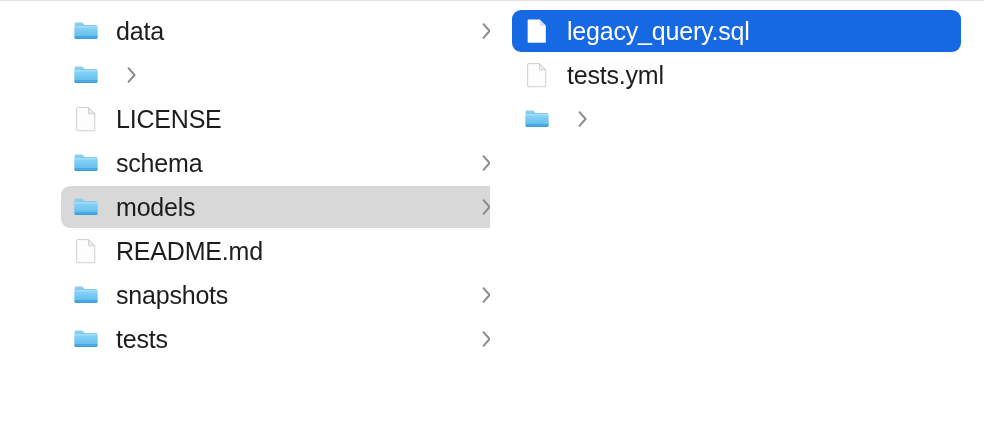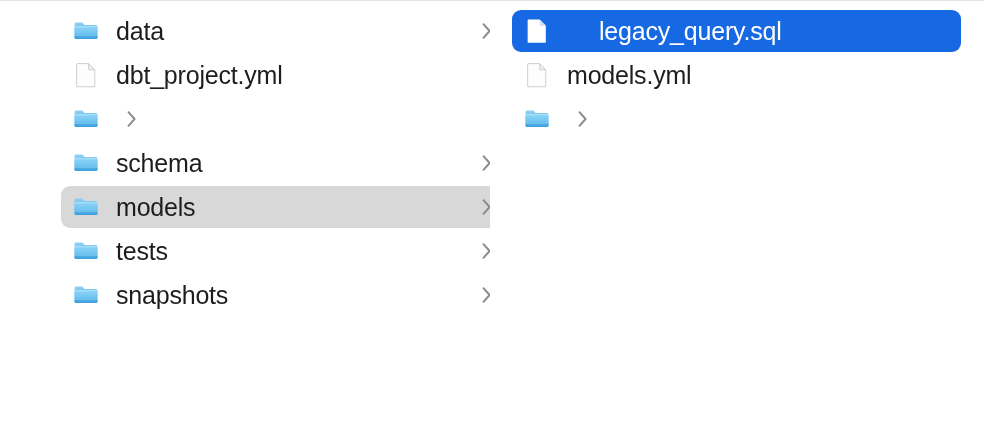--- a/index.html
+++ b/index.html
@@ -63,21 +63,20 @@
   #column-2 .row {
     margin-left: 22px;
     margin-right: 23px;
   }
 
   .row.selected-gray {
     background: #d8d8d8;
   }
   .row.selected-blue {
     background: #1668e3;
-    gap: 32px;
   }
 
   .icon-wrap {
     flex: 0 0 auto;
     width: 26px;
     height: 26px;
     position: relative;
     margin-right: 17px;
     display: block;
   }
@@ -138,26 +137,52 @@
   </span>
 <span class="label">data</span>
   <span class="chevron">
     <svg viewBox="0 0 12 20" xmlns="http://www.w3.org/2000/svg">
       <path d="M2.5 3.2L8.6 10l-6.1 6.8" fill="none" stroke="#8a8a8e" stroke-width="1.9" stroke-linecap="round" stroke-linejoin="round"></path>
     </svg>
   </span>
 </div>
         <div class="row">
   <span class="icon-wrap">
+    <svg class="folder-svg" viewBox="0 0 26 26" xmlns="http://www.w3.org/2000/svg">
+      <defs>
+        <linearGradient id="fgBack" x1="0" y1="0" x2="0" y2="1">
+          <stop offset="0" stop-color="#8ed0f2"></stop>
+          <stop offset="1" stop-color="#4aa9e4"></stop>
+        </linearGradient>
+        <linearGradient id="fgFront" x1="0" y1="0" x2="0" y2="1">
+          <stop offset="0" stop-color="#8ed6f6"></stop>
+          <stop offset="0.82" stop-color="#63bdee"></stop>
+          <stop offset="1" stop-color="#3f9fdc"></stop>
+        </linearGradient>
+      </defs>
+      <path d="M1.6 6.2c0-0.9 0.7-1.6 1.6-1.6h6.2l2.2 2.3h11.2c0.9 0 1.6 0.7 1.6 1.6v10.9c0 0.9-0.7 1.6-1.6 1.6H3.2c-0.9 0-1.6-0.7-1.6-1.6z" fill="url(#fgBack)"></path>
+      <path d="M1.6 9.4c0-0.85 0.7-1.5 1.6-1.5h19.6c0.9 0 1.6 0.65 1.6 1.5v10.1c0 0.9-0.7 1.55-1.6 1.55H3.2c-0.9 0-1.6-0.65-1.6-1.55z" fill="url(#fgFront)"></path>
+      <path d="M1.6 18.1h22.8v1.4c0 0.9-0.7 1.55-1.6 1.55H3.2c-0.9 0-1.6-0.65-1.6-1.55z" fill="#3a9ad9" opacity="0.55"></path>
+      <rect x="1.6" y="8.4" width="22.8" height="0.9" fill="#ffffff" opacity="0.35"></rect>
+    </svg>
+  </span>
+  <span class="chevron">
+    <svg viewBox="0 0 12 20" xmlns="http://www.w3.org/2000/svg">
+      <path d="M2.5 3.2L8.6 10l-6.1 6.8" fill="none" stroke="#8a8a8e" stroke-width="1.9" stroke-linecap="round" stroke-linejoin="round"></path>
+    </svg>
+  </span>
+</div>
+        <div class="row">
+  <span class="icon-wrap">
     <svg class="doc-svg" viewBox="0 0 26 26" xmlns="http://www.w3.org/2000/svg">
       <path d="M4.2 1.6h11.4l6.2 6.2v16.4c0 0.3-0.25 0.55-0.55 0.55H4.2c-0.3 0-0.55-0.25-0.55-0.55V2.15c0-0.3 0.25-0.55 0.55-0.55z" fill="#fdfdfd" stroke="#c9c9c9" stroke-width="0.9" stroke-linejoin="round"></path>
       <path d="M15.6 1.6l6.2 6.2h-5.65c-0.3 0-0.55-0.25-0.55-0.55z" fill="#ededed" stroke="#c9c9c9" stroke-width="0.9" stroke-linejoin="round"></path>
     </svg>
   </span>
-<span class="label">dbt_project.yml</span>
+<span class="label">LICENSE</span>
   <span class="chevron hidden">
     <svg viewBox="0 0 12 20" xmlns="http://www.w3.org/2000/svg">
       <path d="M2.5 3.2L8.6 10l-6.1 6.8" fill="none" stroke="#8a8a8e" stroke-width="1.9" stroke-linecap="round" stroke-linejoin="round"></path>
     </svg>
   </span>
 </div>
         <div class="row">
   <span class="icon-wrap">
     <svg class="folder-svg" viewBox="0 0 26 26" xmlns="http://www.w3.org/2000/svg">
       <defs>
@@ -170,46 +195,20 @@
           <stop offset="0.82" stop-color="#63bdee"></stop>
           <stop offset="1" stop-color="#3f9fdc"></stop>
         </linearGradient>
       </defs>
       <path d="M1.6 6.2c0-0.9 0.7-1.6 1.6-1.6h6.2l2.2 2.3h11.2c0.9 0 1.6 0.7 1.6 1.6v10.9c0 0.9-0.7 1.6-1.6 1.6H3.2c-0.9 0-1.6-0.7-1.6-1.6z" fill="url(#fgBack)"></path>
       <path d="M1.6 9.4c0-0.85 0.7-1.5 1.6-1.5h19.6c0.9 0 1.6 0.65 1.6 1.5v10.1c0 0.9-0.7 1.55-1.6 1.55H3.2c-0.9 0-1.6-0.65-1.6-1.55z" fill="url(#fgFront)"></path>
       <path d="M1.6 18.1h22.8v1.4c0 0.9-0.7 1.55-1.6 1.55H3.2c-0.9 0-1.6-0.65-1.6-1.55z" fill="#3a9ad9" opacity="0.55"></path>
       <rect x="1.6" y="8.4" width="22.8" height="0.9" fill="#ffffff" opacity="0.35"></rect>
     </svg>
   </span>
-  <span class="chevron">
-    <svg viewBox="0 0 12 20" xmlns="http://www.w3.org/2000/svg">
-      <path d="M2.5 3.2L8.6 10l-6.1 6.8" fill="none" stroke="#8a8a8e" stroke-width="1.9" stroke-linecap="round" stroke-linejoin="round"></path>
-    </svg>
-  </span>
-</div>
-        <div class="row">
-  <span class="icon-wrap">
-    <svg class="folder-svg" viewBox="0 0 26 26" xmlns="http://www.w3.org/2000/svg">
-      <defs>
-        <linearGradient id="fgBack" x1="0" y1="0" x2="0" y2="1">
-          <stop offset="0" stop-color="#8ed0f2"></stop>
-          <stop offset="1" stop-color="#4aa9e4"></stop>
-        </linearGradient>
-        <linearGradient id="fgFront" x1="0" y1="0" x2="0" y2="1">
-          <stop offset="0" stop-color="#8ed6f6"></stop>
-          <stop offset="0.82" stop-color="#63bdee"></stop>
-          <stop offset="1" stop-color="#3f9fdc"></stop>
-        </linearGradient>
-      </defs>
-      <path d="M1.6 6.2c0-0.9 0.7-1.6 1.6-1.6h6.2l2.2 2.3h11.2c0.9 0 1.6 0.7 1.6 1.6v10.9c0 0.9-0.7 1.6-1.6 1.6H3.2c-0.9 0-1.6-0.7-1.6-1.6z" fill="url(#fgBack)"></path>
-      <path d="M1.6 9.4c0-0.85 0.7-1.5 1.6-1.5h19.6c0.9 0 1.6 0.65 1.6 1.5v10.1c0 0.9-0.7 1.55-1.6 1.55H3.2c-0.9 0-1.6-0.65-1.6-1.55z" fill="url(#fgFront)"></path>
-      <path d="M1.6 18.1h22.8v1.4c0 0.9-0.7 1.55-1.6 1.55H3.2c-0.9 0-1.6-0.65-1.6-1.55z" fill="#3a9ad9" opacity="0.55"></path>
-      <rect x="1.6" y="8.4" width="22.8" height="0.9" fill="#ffffff" opacity="0.35"></rect>
-    </svg>
-  </span>
 <span class="label">schema</span>
   <span class="chevron">
     <svg viewBox="0 0 12 20" xmlns="http://www.w3.org/2000/svg">
       <path d="M2.5 3.2L8.6 10l-6.1 6.8" fill="none" stroke="#8a8a8e" stroke-width="1.9" stroke-linecap="round" stroke-linejoin="round"></path>
     </svg>
   </span>
 </div>
         <div class="row selected-gray" aria-selected="true">
   <span class="icon-wrap">
     <svg class="folder-svg" viewBox="0 0 26 26" xmlns="http://www.w3.org/2000/svg">
@@ -232,66 +231,80 @@
   </span>
 <span class="label">models</span>
   <span class="chevron">
     <svg viewBox="0 0 12 20" xmlns="http://www.w3.org/2000/svg">
       <path d="M2.5 3.2L8.6 10l-6.1 6.8" fill="none" stroke="#8a8a8e" stroke-width="1.9" stroke-linecap="round" stroke-linejoin="round"></path>
     </svg>
   </span>
 </div>
         <div class="row">
   <span class="icon-wrap">
+    <svg class="doc-svg" viewBox="0 0 26 26" xmlns="http://www.w3.org/2000/svg">
+      <path d="M4.2 1.6h11.4l6.2 6.2v16.4c0 0.3-0.25 0.55-0.55 0.55H4.2c-0.3 0-0.55-0.25-0.55-0.55V2.15c0-0.3 0.25-0.55 0.55-0.55z" fill="#fdfdfd" stroke="#c9c9c9" stroke-width="0.9" stroke-linejoin="round"></path>
+      <path d="M15.6 1.6l6.2 6.2h-5.65c-0.3 0-0.55-0.25-0.55-0.55z" fill="#ededed" stroke="#c9c9c9" stroke-width="0.9" stroke-linejoin="round"></path>
+    </svg>
+  </span>
+<span class="label">README.md</span>
+  <span class="chevron hidden">
+    <svg viewBox="0 0 12 20" xmlns="http://www.w3.org/2000/svg">
+      <path d="M2.5 3.2L8.6 10l-6.1 6.8" fill="none" stroke="#8a8a8e" stroke-width="1.9" stroke-linecap="round" stroke-linejoin="round"></path>
+    </svg>
+  </span>
+</div>
+        <div class="row">
+  <span class="icon-wrap">
+    <svg class="folder-svg" viewBox="0 0 26 26" xmlns="http://www.w3.org/2000/svg">
+      <defs>
+        <linearGradient id="fgBack" x1="0" y1="0" x2="0" y2="1">
+          <stop offset="0" stop-color="#8ed0f2"></stop>
+          <stop offset="1" stop-color="#4aa9e4"></stop>
+        </linearGradient>
+        <linearGradient id="fgFront" x1="0" y1="0" x2="0" y2="1">
+          <stop offset="0" stop-color="#8ed6f6"></stop>
+          <stop offset="0.82" stop-color="#63bdee"></stop>
+          <stop offset="1" stop-color="#3f9fdc"></stop>
+        </linearGradient>
+      </defs>
+      <path d="M1.6 6.2c0-0.9 0.7-1.6 1.6-1.6h6.2l2.2 2.3h11.2c0.9 0 1.6 0.7 1.6 1.6v10.9c0 0.9-0.7 1.6-1.6 1.6H3.2c-0.9 0-1.6-0.7-1.6-1.6z" fill="url(#fgBack)"></path>
+      <path d="M1.6 9.4c0-0.85 0.7-1.5 1.6-1.5h19.6c0.9 0 1.6 0.65 1.6 1.5v10.1c0 0.9-0.7 1.55-1.6 1.55H3.2c-0.9 0-1.6-0.65-1.6-1.55z" fill="url(#fgFront)"></path>
+      <path d="M1.6 18.1h22.8v1.4c0 0.9-0.7 1.55-1.6 1.55H3.2c-0.9 0-1.6-0.65-1.6-1.55z" fill="#3a9ad9" opacity="0.55"></path>
+      <rect x="1.6" y="8.4" width="22.8" height="0.9" fill="#ffffff" opacity="0.35"></rect>
+    </svg>
+  </span>
+<span class="label">snapshots</span>
+  <span class="chevron">
+    <svg viewBox="0 0 12 20" xmlns="http://www.w3.org/2000/svg">
+      <path d="M2.5 3.2L8.6 10l-6.1 6.8" fill="none" stroke="#8a8a8e" stroke-width="1.9" stroke-linecap="round" stroke-linejoin="round"></path>
+    </svg>
+  </span>
+</div>
+        <div class="row">
+  <span class="icon-wrap">
     <svg class="folder-svg" viewBox="0 0 26 26" xmlns="http://www.w3.org/2000/svg">
       <defs>
         <linearGradient id="fgBack" x1="0" y1="0" x2="0" y2="1">
           <stop offset="0" stop-color="#8ed0f2"></stop>
           <stop offset="1" stop-color="#4aa9e4"></stop>
         </linearGradient>
         <linearGradient id="fgFront" x1="0" y1="0" x2="0" y2="1">
           <stop offset="0" stop-color="#8ed6f6"></stop>
           <stop offset="0.82" stop-color="#63bdee"></stop>
           <stop offset="1" stop-color="#3f9fdc"></stop>
         </linearGradient>
       </defs>
       <path d="M1.6 6.2c0-0.9 0.7-1.6 1.6-1.6h6.2l2.2 2.3h11.2c0.9 0 1.6 0.7 1.6 1.6v10.9c0 0.9-0.7 1.6-1.6 1.6H3.2c-0.9 0-1.6-0.7-1.6-1.6z" fill="url(#fgBack)"></path>
       <path d="M1.6 9.4c0-0.85 0.7-1.5 1.6-1.5h19.6c0.9 0 1.6 0.65 1.6 1.5v10.1c0 0.9-0.7 1.55-1.6 1.55H3.2c-0.9 0-1.6-0.65-1.6-1.55z" fill="url(#fgFront)"></path>
       <path d="M1.6 18.1h22.8v1.4c0 0.9-0.7 1.55-1.6 1.55H3.2c-0.9 0-1.6-0.65-1.6-1.55z" fill="#3a9ad9" opacity="0.55"></path>
       <rect x="1.6" y="8.4" width="22.8" height="0.9" fill="#ffffff" opacity="0.35"></rect>
     </svg>
   </span>
 <span class="label">tests</span>
-  <span class="chevron">
-    <svg viewBox="0 0 12 20" xmlns="http://www.w3.org/2000/svg">
-      <path d="M2.5 3.2L8.6 10l-6.1 6.8" fill="none" stroke="#8a8a8e" stroke-width="1.9" stroke-linecap="round" stroke-linejoin="round"></path>
-    </svg>
-  </span>
-</div>
-        <div class="row">
-  <span class="icon-wrap">
-    <svg class="folder-svg" viewBox="0 0 26 26" xmlns="http://www.w3.org/2000/svg">
-      <defs>
-        <linearGradient id="fgBack" x1="0" y1="0" x2="0" y2="1">
-          <stop offset="0" stop-color="#8ed0f2"></stop>
-          <stop offset="1" stop-color="#4aa9e4"></stop>
-        </linearGradient>
-        <linearGradient id="fgFront" x1="0" y1="0" x2="0" y2="1">
-          <stop offset="0" stop-color="#8ed6f6"></stop>
-          <stop offset="0.82" stop-color="#63bdee"></stop>
-          <stop offset="1" stop-color="#3f9fdc"></stop>
-        </linearGradient>
-      </defs>
-      <path d="M1.6 6.2c0-0.9 0.7-1.6 1.6-1.6h6.2l2.2 2.3h11.2c0.9 0 1.6 0.7 1.6 1.6v10.9c0 0.9-0.7 1.6-1.6 1.6H3.2c-0.9 0-1.6-0.7-1.6-1.6z" fill="url(#fgBack)"></path>
-      <path d="M1.6 9.4c0-0.85 0.7-1.5 1.6-1.5h19.6c0.9 0 1.6 0.65 1.6 1.5v10.1c0 0.9-0.7 1.55-1.6 1.55H3.2c-0.9 0-1.6-0.65-1.6-1.55z" fill="url(#fgFront)"></path>
-      <path d="M1.6 18.1h22.8v1.4c0 0.9-0.7 1.55-1.6 1.55H3.2c-0.9 0-1.6-0.65-1.6-1.55z" fill="#3a9ad9" opacity="0.55"></path>
-      <rect x="1.6" y="8.4" width="22.8" height="0.9" fill="#ffffff" opacity="0.35"></rect>
-    </svg>
-  </span>
-<span class="label">snapshots</span>
   <span class="chevron">
     <svg viewBox="0 0 12 20" xmlns="http://www.w3.org/2000/svg">
       <path d="M2.5 3.2L8.6 10l-6.1 6.8" fill="none" stroke="#8a8a8e" stroke-width="1.9" stroke-linecap="round" stroke-linejoin="round"></path>
     </svg>
   </span>
 </div>
       </div>
   </div>
 
   <div class="column" id="column-2">
@@ -310,21 +323,21 @@
     </svg>
   </span>
 </div>
         <div class="row">
   <span class="icon-wrap">
     <svg class="doc-svg" viewBox="0 0 26 26" xmlns="http://www.w3.org/2000/svg">
       <path d="M4.2 1.6h11.4l6.2 6.2v16.4c0 0.3-0.25 0.55-0.55 0.55H4.2c-0.3 0-0.55-0.25-0.55-0.55V2.15c0-0.3 0.25-0.55 0.55-0.55z" fill="#fdfdfd" stroke="#c9c9c9" stroke-width="0.9" stroke-linejoin="round"></path>
       <path d="M15.6 1.6l6.2 6.2h-5.65c-0.3 0-0.55-0.25-0.55-0.55z" fill="#ededed" stroke="#c9c9c9" stroke-width="0.9" stroke-linejoin="round"></path>
     </svg>
   </span>
-<span class="label">models.yml</span>
+<span class="label">tests.yml</span>
   <span class="chevron hidden">
     <svg viewBox="0 0 12 20" xmlns="http://www.w3.org/2000/svg">
       <path d="M2.5 3.2L8.6 10l-6.1 6.8" fill="none" stroke="#8a8a8e" stroke-width="1.9" stroke-linecap="round" stroke-linejoin="round"></path>
     </svg>
   </span>
 </div>
         <div class="row">
   <span class="icon-wrap">
     <svg class="folder-svg" viewBox="0 0 26 26" xmlns="http://www.w3.org/2000/svg">
       <defs>

